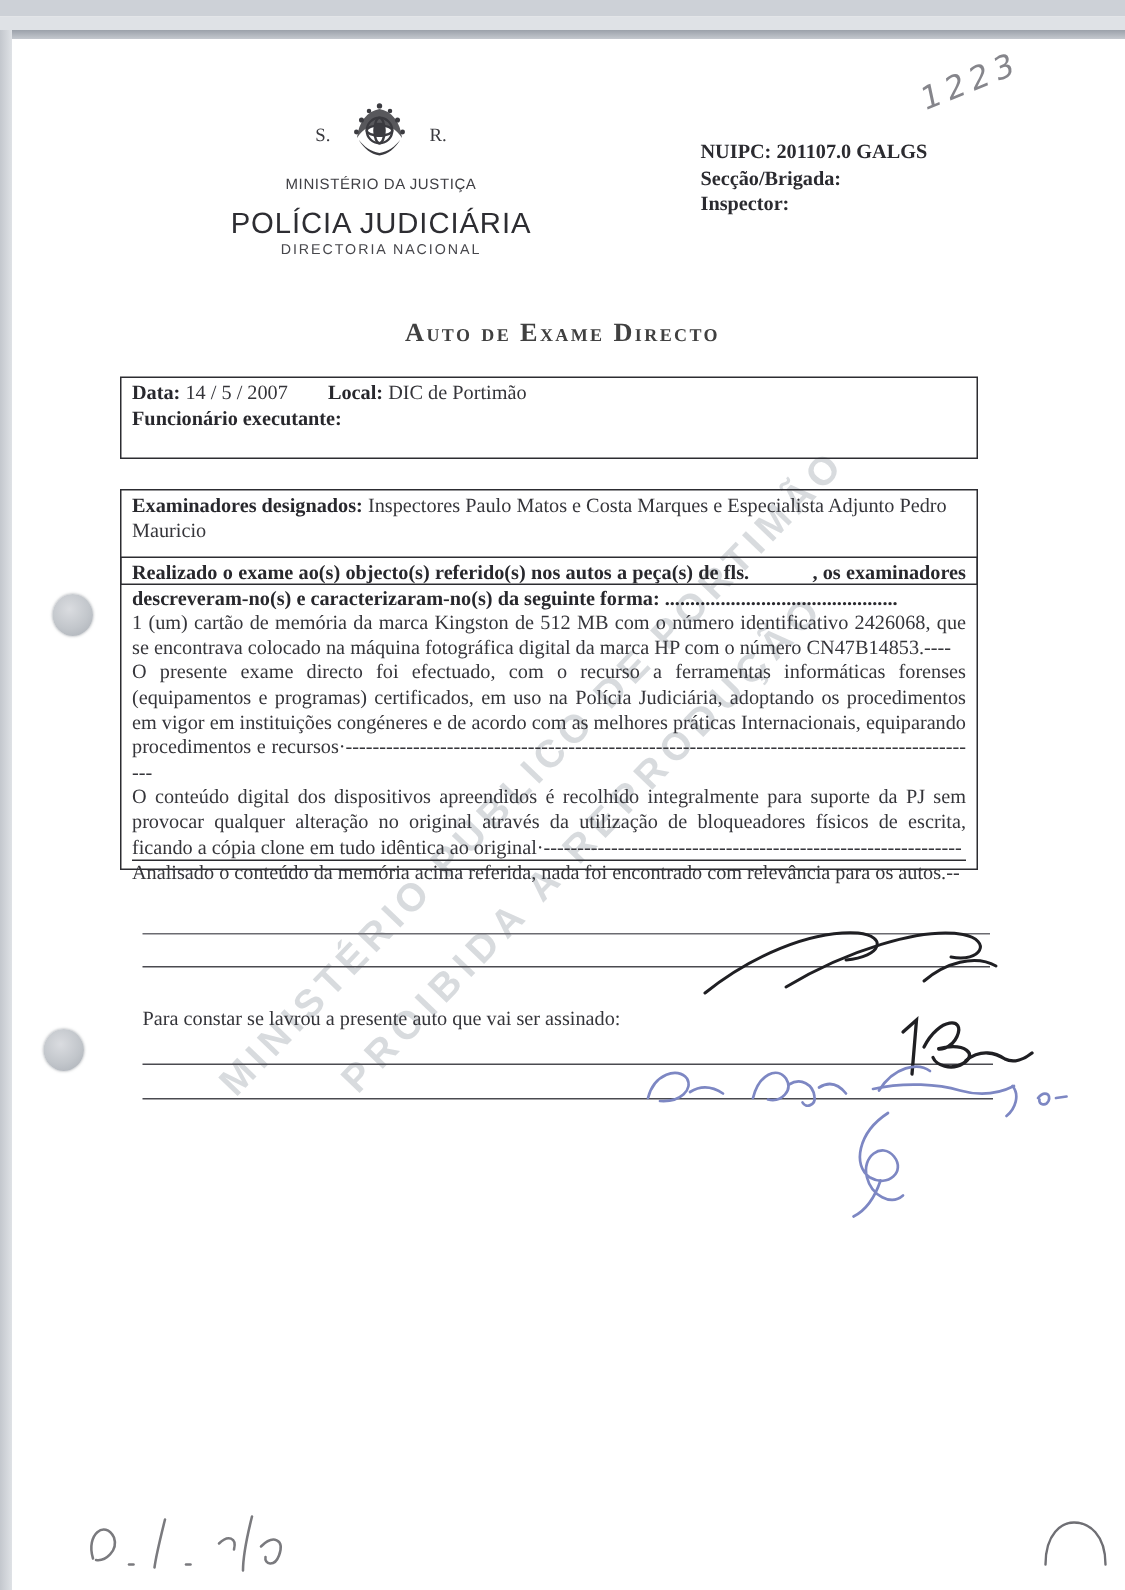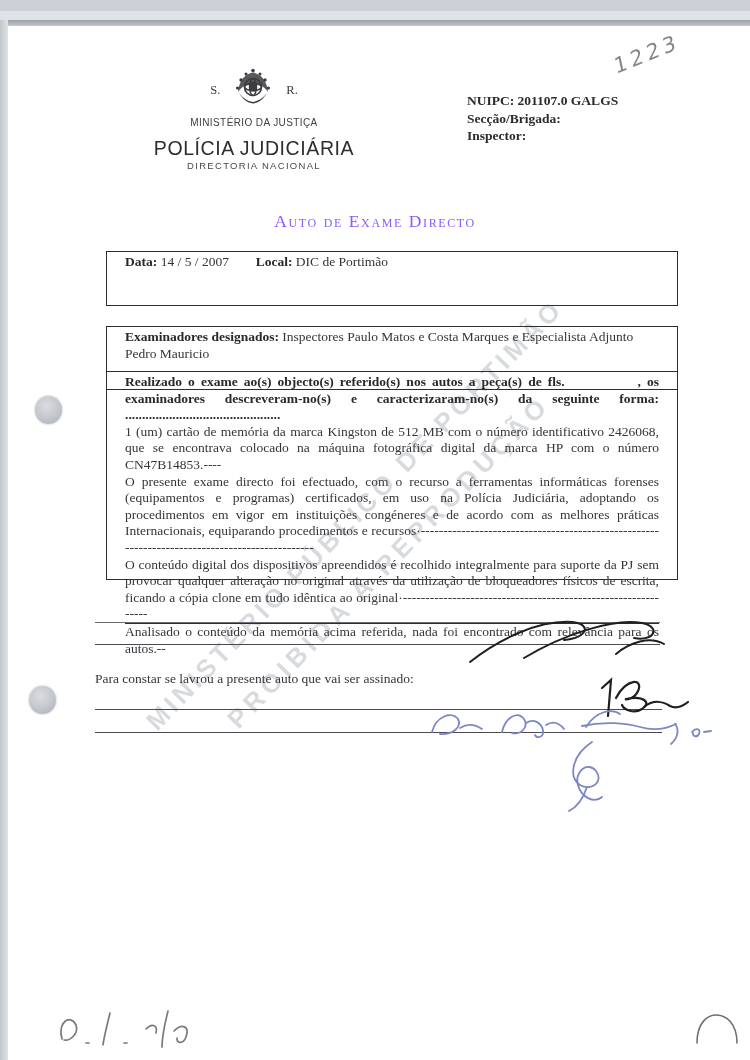--- a/index.html
+++ b/index.html
@@ -41,26 +41,26 @@
   .ministry { margin-top:5px; font-family:"Liberation Sans",sans-serif; font-size:10px;
               letter-spacing:0.4px; color:#404045; }
   .org { margin-top:9px; font-family:"Liberation Sans",sans-serif; font-size:19.5px;
          letter-spacing:0.6px; color:#2d2d32; }
   .directorate { font-family:"Liberation Sans",sans-serif; font-size:9.5px;
                  letter-spacing:1.3px; color:#47474c; }
   .case-info { position:absolute; left:467px; top:92px; font-weight:bold; font-size:13.5px;
                line-height:17.5px; color:#2b2b30; }
 
   .doc-title { position:absolute; left:0; top:211px; width:750px; text-align:center;
-               font-variant:small-caps; font-weight:400; font-size:17.5px;
-               letter-spacing:1.6px; color:#8b5cf6; }
-
-  
-  .box { position:absolute; left:106px; width:572px; border:1.6px solid #2c2c31;
-         box-sizing:border-box; padding:2px 18px; font-size:13.5px; line-height:16.6px;
+               font-variant:small-caps; font-weight:700; font-size:17.5px;
+               letter-spacing:1.6px; color:#404040; }
+
+  
+  .box { position:absolute; left:80px; width:572px; border:1.6px solid #2c2c31;
+         box-sizing:border-box; padding:2px 7px; font-size:13.5px; line-height:16.6px;
          background:transparent; }
   .box-details   { top:251px; height:55px; }
   .box-examiners { top:314px; height:64px;margin-top:12px; }
   .box-exam      { top:371px; height:209px; text-align:justify; }
   .box p { margin:0; }
   .lbl { font-weight:bold; color:#28282d; }
   .gap-sm { display:inline-block; width:20px; }
   .exam-conclusion { border-top:1.4px solid #2c2c31; }
 
   
@@ -143,20 +143,23 @@
   <div class="doc-title">Auto de Exame Directo</div>
 
   <div class="box box-details">
     <p>
       <span class="lbl">Data:</span>
       <span>14 / 5 / 2007</span>
       <span class="gap-sm"></span>
       <span class="lbl">Local:</span>
       <span>DIC de Portimão</span>
     </p>
+    <p>
+      <span class="lbl">Funcionário executante:</span>
+    </p>
   </div>
 
   <div class="box box-examiners">
     <p>
       <span class="lbl">Examinadores designados:</span>
       <span>Inspectores Paulo Matos e Costa Marques e Especialista Adjunto Pedro Mauricio</span>
     </p>
   </div>
 
   <div class="box box-exam">

